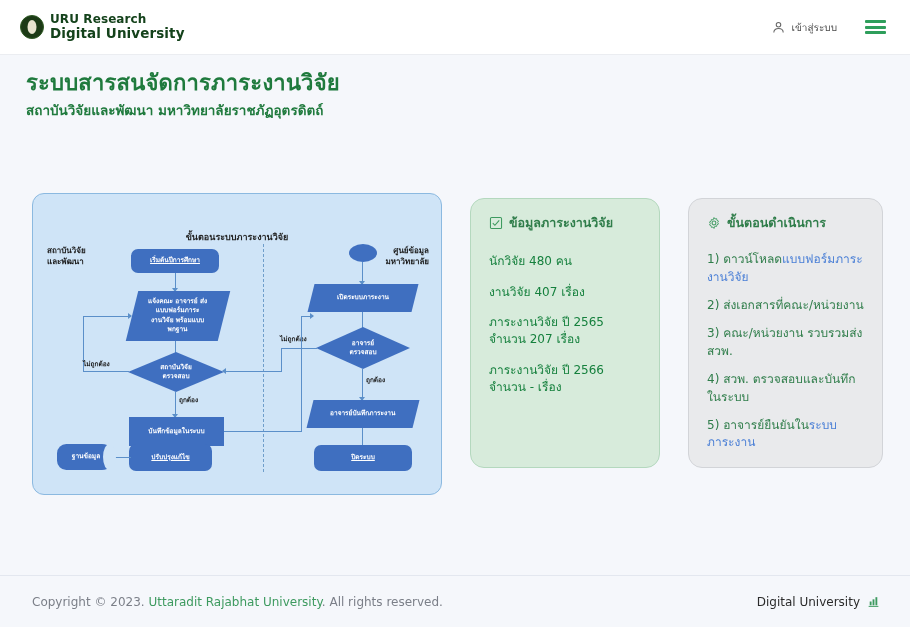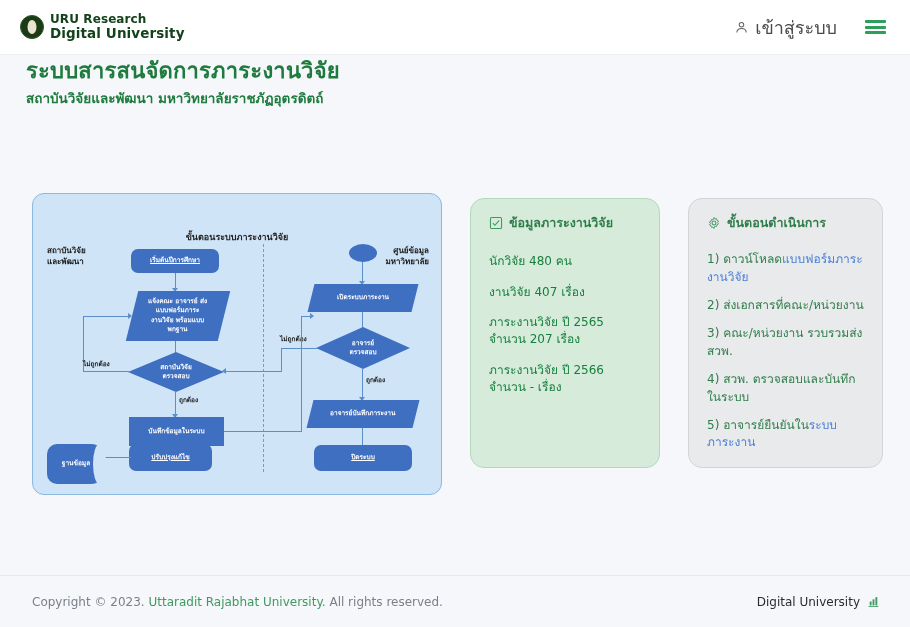--- a/index.html
+++ b/index.html
@@ -35,30 +35,30 @@
   .brand-text { line-height: 1.08; }
   .brand-line1 {
     font-size: 12px; font-weight: bold; color: #14421b; letter-spacing: .1px;
   }
   .brand-line2 {
     font-size: 13.5px; font-weight: bold; color: #14421b; letter-spacing: .1px;
   }
   .header-right { display: flex; align-items: center; gap: 26px; }
   .login-link {
     display: flex; align-items: center; gap: 6px;
-    color: #4a4a4a; font-size: 18px; cursor: pointer;
+    color: #4a4a4a; font-size: 10px; cursor: pointer;
   }
   .person-icon { width: 15px; height: 15px; display: block; }
   .hamburger { display: flex; flex-direction: column; gap: 2.5px; cursor: pointer; padding: 2px; }
   .hamburger span {
     display: block; width: 21px; height: 3px; background: #2e9e5b; border-radius: 1px;
   }
 
   
-  .title-block { position: absolute; top: 58px; left: 26px; }
+  .title-block { position: absolute; top: 70px; left: 26px; }
   .page-title {
     font-size: 22px; font-weight: bold; color: #1f7a3d; letter-spacing: .2px;
     line-height: 1.2;
   }
   .page-subtitle {
     font-size: 13.5px; font-weight: bold; color: #1f7a3d; margin-top: 3px;
   }
 
   
   .cards { position: absolute; top: 193px; left: 32px; width: 851px; }
@@ -276,21 +276,21 @@
 
       <div class="node rounded" style="left:96px; top:250px; width:0;height:0;opacity:0;"></div>
 
       <div class="node rounded" style="left:96px; top:250px; width:0;height:0;opacity:0;"></div>
 
       <div class="node rounded" style="left:96px; top:250px; width:83px; height:27px;">ปรับปรุงแก้ไข</div>
 
       <div class="conn h" style="left:56px; top:263px; width:42px;"></div>
       <div class="arrow left" style="left:54px; top:260px;"></div>
 
-      <div class="node db" style="left:14px; top:250px; width:58px; height:40px;text-align:center;">ฐานข้อมูล</div>
+      <div class="node db" style="left:24px; top:250px; width:58px; height:26px;text-align:center;">ฐานข้อมูล</div>
 
       <div class="node ellipse" style="left:316px; top:50px; width:28px; height:18px;"></div>
       <div class="conn v" style="left:329px; top:68px; height:22px;"></div>
       <div class="arrow down" style="left:326px; top:87px;"></div>
 
       <div class="node para" style="left:278px; top:90px; width:104px; height:28px;">
         <span>เปิดระบบภาระงาน</span>
       </div>
       <div class="conn v" style="left:329px; top:118px; height:22px;"></div>
       <div class="arrow down" style="left:326px; top:137px;"></div>

